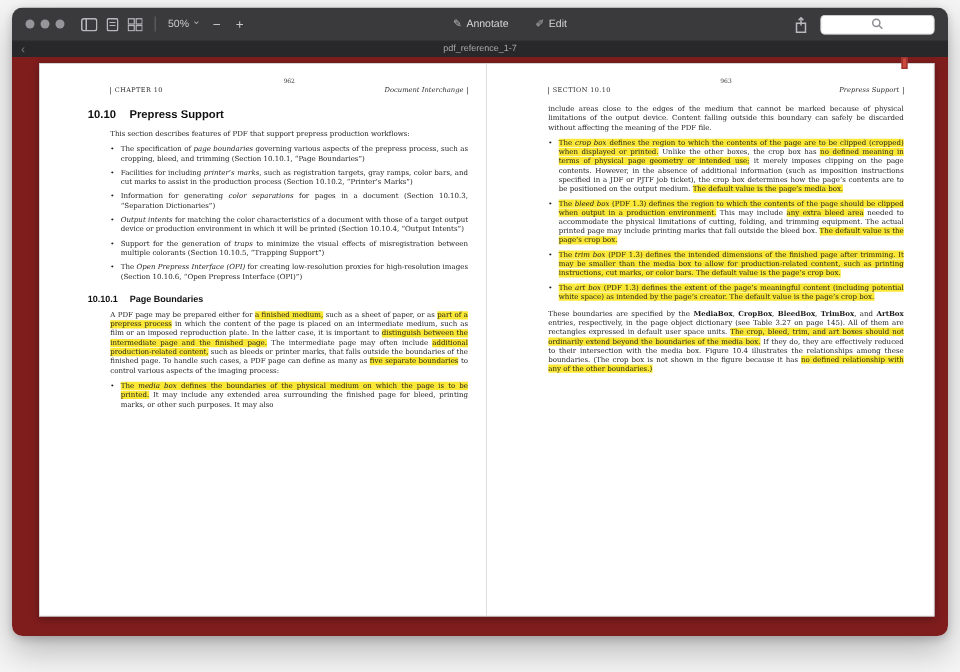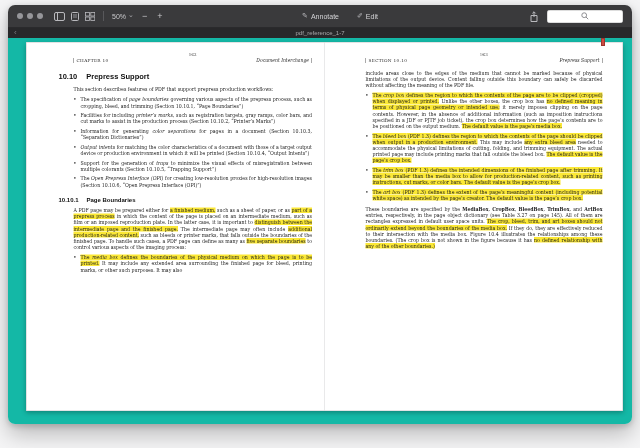--- a/index.html
+++ b/index.html
@@ -20,21 +20,21 @@
   .tb-center{display:flex;gap:18px;align-items:center;font-size:7px;color:#d4d4d7;margin-left:40px;}
   .tool{display:flex;align-items:center;gap:3px;}
   .gl{font-size:7px;color:#bdbdc0;}
   .tb-right{flex:1;display:flex;justify-content:flex-end;align-items:center;gap:9px;min-width:0;}
   .search{width:76px;height:13px;background:#ffffff;border-radius:3px;display:flex;align-items:center;justify-content:center;box-shadow:inset 0 0 0 0.5px #bbb;}
   
   .tabbar{height:10px;background:#28282a;border-bottom:1px solid #19191b;display:flex;align-items:center;justify-content:center;position:relative;}
   .tabtitle{font-size:6px;line-height:10px;color:#a8a8ab;white-space:nowrap;}
   .chev{position:absolute;left:6px;top:0;font-size:8px;line-height:9px;color:#7c7c80;}
   
-  .content{position:absolute;top:33px;bottom:0;left:0;right:0;background:#14b8a6;}
+  .content{position:absolute;top:33px;bottom:0;left:0;right:0;background:#7f1d1d;}
   .spread{position:absolute;left:18px;top:4px;width:1192px;height:736px;transform:scale(0.5);transform-origin:0 0;
           display:flex;background:#ffffff;border:1px solid #c5c6c8;box-shadow:0 3px 10px rgba(0,0,0,.3);}
   .page{width:596px;box-sizing:border-box;font-family:"DejaVu Serif","Liberation Serif",serif;color:#1c1c1c;}
   .page-left{border-right:1px solid #d2d2d4;padding:20px 24px 0 94px;}
   .page-right{padding:20px 40px 0 82px;}
   .pgno{text-align:center;font-size:8px;line-height:8px;color:#3a3a3a;}
   .phead{display:flex;justify-content:space-between;align-items:baseline;margin-top:3px;font-size:9px;color:#2b2b2b;}
   .phead-left{border-left:1px solid #555;padding-left:5px;letter-spacing:.6px;font-size:8.6px;}
   .phead-right{border-right:1px solid #555;padding-right:5px;font-style:italic;}
   .h2{font-family:"Liberation Sans",sans-serif;font-weight:bold;font-size:15px;color:#101010;display:flex;gap:18px;margin:18px 0 12px -30px;}

